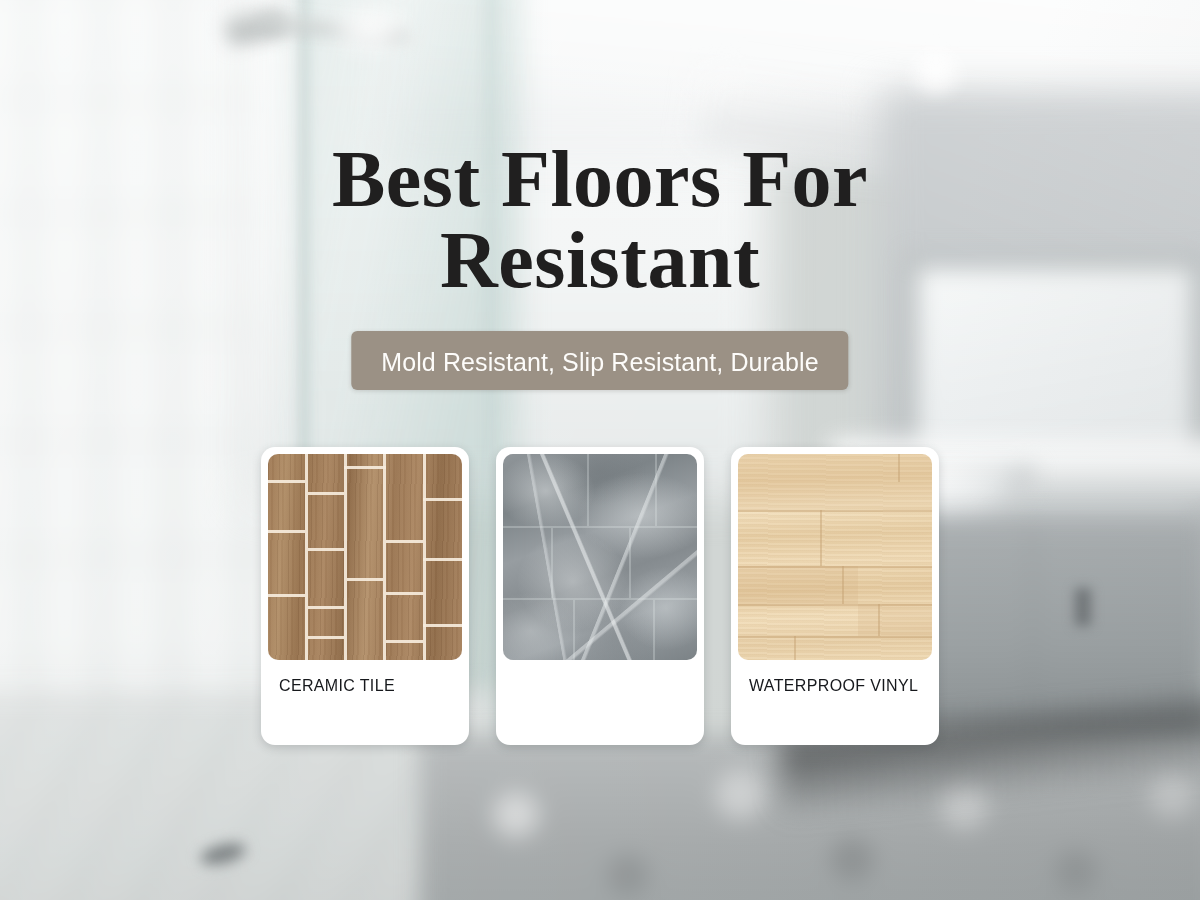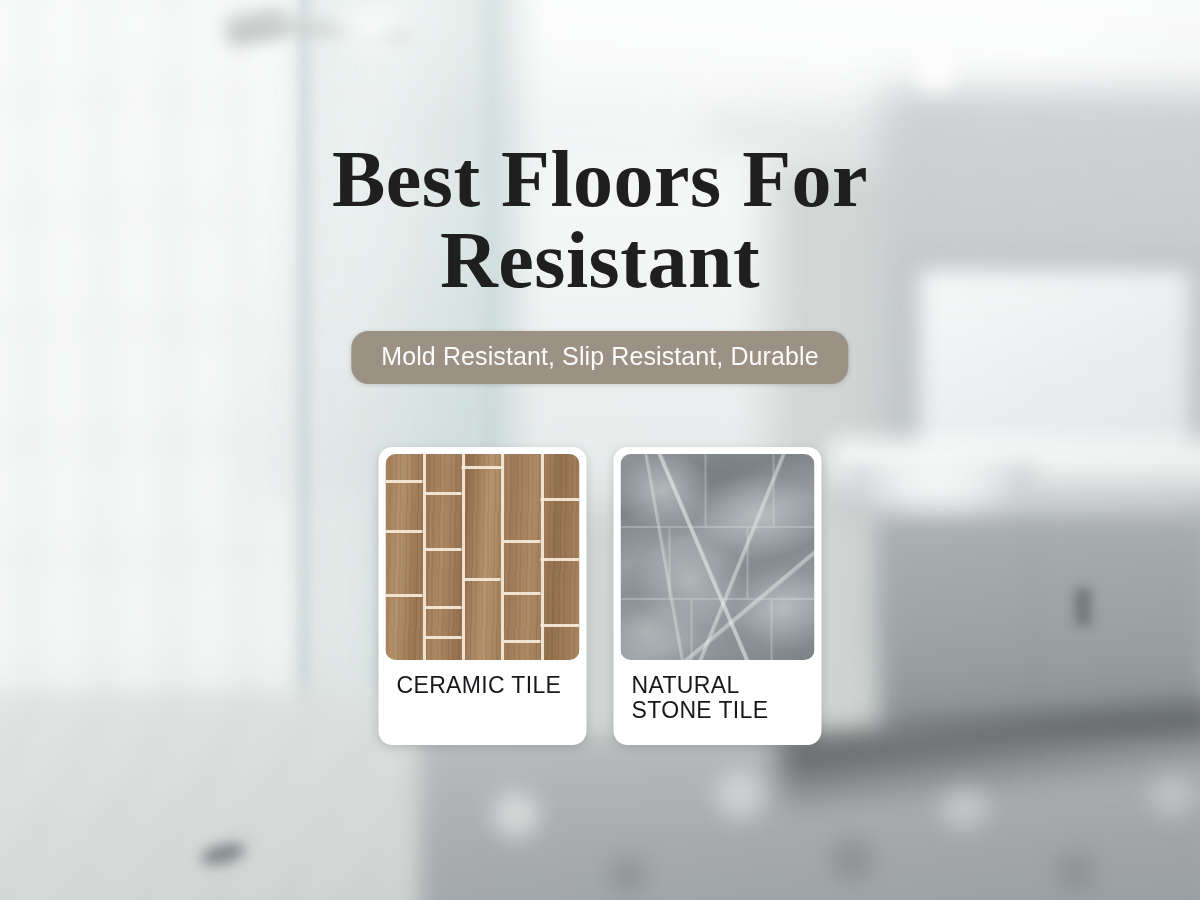--- a/index.html
+++ b/index.html
@@ -180,22 +180,22 @@
     line-height:81px;
     letter-spacing:.5px;
     color:#201f1f;
     white-space:pre-line;
   }
 
   #subtitle-banner {
     position:absolute; top:331px; left:50%;
     transform:translateX(-50%);
     background:#9b9185;
-    border-radius:17px;
-    padding:11px 30px 13px;
+    border-radius:6px;
+    padding:17px 30px 13px;
     box-shadow:0 1px 4px rgba(60,55,50,.18);
   }
   #subtitle-text {
     font-size:25px;
     line-height:29px;
     color:#fdfcfa;
     white-space:nowrap;
     letter-spacing:.1px;
   }
 
@@ -218,21 +218,21 @@
   .card-swatch {
     width:194px;
     height:206px;
     border-radius:10px;
     overflow:hidden;
     position:relative;
     flex:none;
   }
   .card-label {
     padding:13px 11px 0 11px;
-    font-size:23px;
+    font-size:16px;
     line-height:25px;
     color:#16181c;
     letter-spacing:.35px;
   }
 
   
   .sw-ceramic {
     background:
       
       linear-gradient(90deg,
@@ -369,19 +369,35 @@
       <div class="card-swatch sw-stone">
         <div class="stone-seam" style="left:0;   top:72px;  width:194px; height:2px;"></div>
         <div class="stone-seam" style="left:0;   top:144px; width:194px; height:2px;"></div>
         <div class="stone-seam" style="left:84px;top:0;     width:2px;   height:72px;"></div>
         <div class="stone-seam" style="left:152px;top:0;    width:2px;   height:72px;"></div>
         <div class="stone-seam" style="left:48px;top:74px;  width:2px;   height:70px;"></div>
         <div class="stone-seam" style="left:126px;top:74px; width:2px;   height:70px;"></div>
         <div class="stone-seam" style="left:70px;top:146px; width:2px;   height:60px;"></div>
         <div class="stone-seam" style="left:150px;top:146px;width:2px;   height:60px;"></div>
       </div>
-      <div class="card-label">NATURAL STONE
-TILE</div>
     </div>
 
+    <div class="card">
+      <div class="card-swatch sw-vinyl">
+        <div class="plank-shade" style="left:0;   top:0;   width:194px; height:56px;"></div>
+        <div class="plank-shade" style="left:0;   top:112px;width:120px;height:38px;"></div>
+        <div class="plank-shade" style="left:120px;top:150px;width:74px;height:32px;"></div>
+        <div class="plank-seam" style="top:56px;"></div>
+        <div class="plank-seam" style="top:112px;"></div>
+        <div class="plank-seam" style="top:150px;"></div>
+        <div class="plank-seam" style="top:182px;"></div>
+        <div class="plank-end" style="left:160px; top:0;   height:28px;"></div>
+        <div class="plank-end" style="left:82px;  top:56px; height:56px;"></div>
+        <div class="plank-end" style="left:104px; top:112px;height:38px;"></div>
+        <div class="plank-end" style="left:140px; top:150px;height:32px;"></div>
+        <div class="plank-end" style="left:56px;  top:182px;height:24px;"></div>
+      </div>
+      <div class="card-label">WATERPROOF
+VINYL</div>
+    </div>
 
   </div>
 </div>
 
 </body></html>

